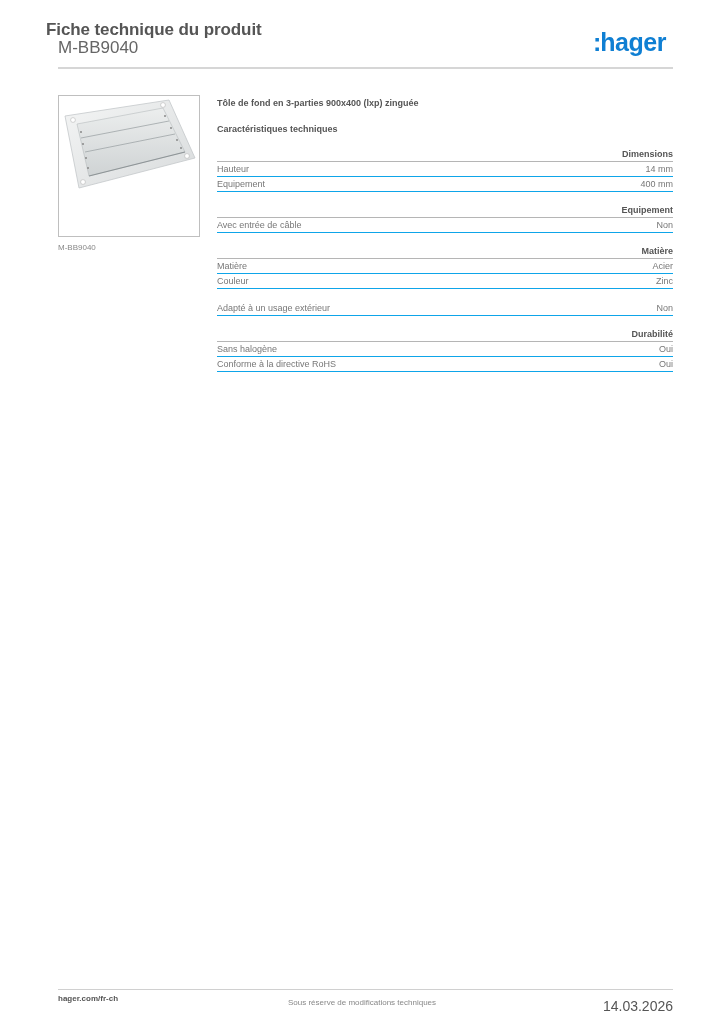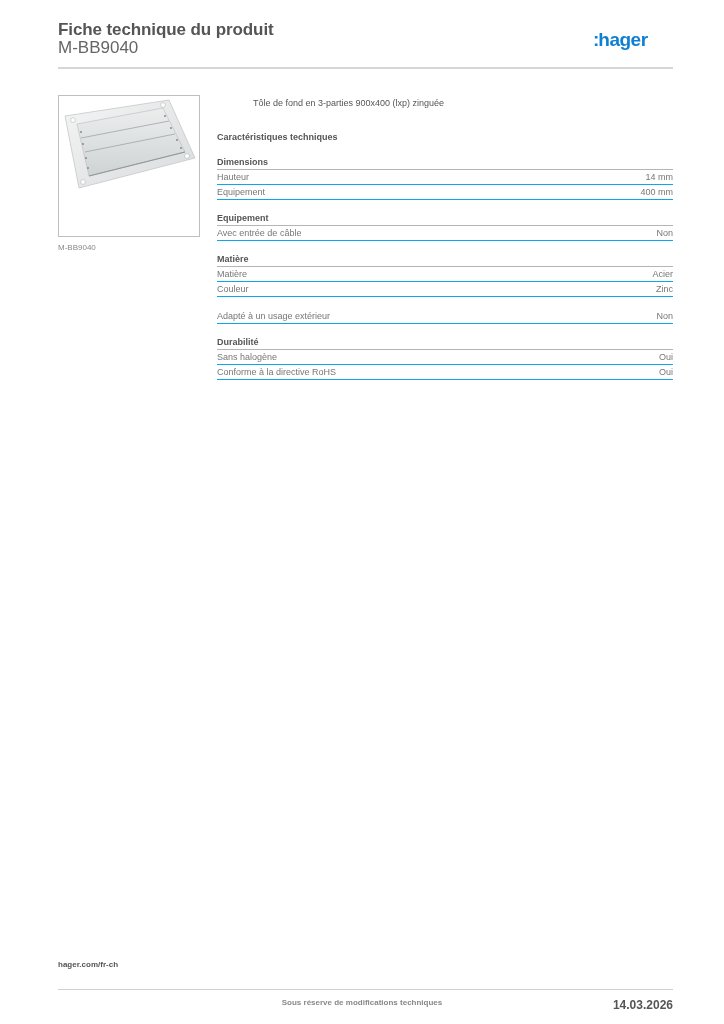--- a/index.html
+++ b/index.html
@@ -1,77 +1,77 @@
 <!DOCTYPE html>
 <html><head>
 <meta charset="utf-8">
 <style>
   html, body { margin: 0; padding: 0; background: #ffffff; }
   body {
     width: 724px; height: 1024px; position: relative; overflow: hidden;
     font-family: "Liberation Sans", sans-serif; color: #555;
   }
   .title {
-    position: absolute; left: 58px; top: 20px;
+    position: absolute; left: 46px; top: 20px;
     font-size: 17px; font-weight: bold; color: #555; letter-spacing: -0.1px;
   }
   .subtitle {
     position: absolute; left: 58px; top: 38px;
     font-size: 17px; color: #666;
   }
   .logo {
     position: absolute; left: 593px; top: 30px;
-    font-size: 19px; font-weight: bold; color: #0f7fd3; letter-spacing: -0.5px;
+    font-size: 25px; font-weight: bold; color: #0f7fd3; letter-spacing: -0.5px;
     line-height: 1;
   }
   .logo .colon { letter-spacing: -1px; }
   .header-rule {
     position: absolute; left: 58px; top: 67px; width: 615px; height: 2px;
     background: #d6d6d6;
   }
   .photo-box {
     position: absolute; left: 58px; top: 95px; width: 142px; height: 142px;
     border: 1px solid #bfbfbf; background: #fff; box-sizing: border-box;
   }
   .photo-caption {
     position: absolute; left: 58px; top: 243px; font-size: 8px; color: #888;
   }
   .content {
     position: absolute; left: 217px; top: 96px; width: 456px;
   }
   .product-name {
-    font-size: 9px; font-weight: normal; color: #555; height: 14px; line-height: 14px; margin-left: 36px;
+    font-size: 9px; font-weight: bold; color: #555; height: 14px; line-height: 14px;
   }
   .section-title {
-    margin-top: 20px; font-size: 9px; font-weight: bold; color: #555;
+    margin-top: 12px; font-size: 9px; font-weight: bold; color: #555;
     height: 14px; line-height: 14px;
   }
-  .group { margin-top: 12px; }
+  .group { margin-top: 12px; text-align: right; }
   .group-title {
     font-size: 9px; font-weight: bold; color: #555;
     height: 13px; line-height: 13px;
     border-bottom: 1px solid #b5b5b5;
   }
   .row {
     display: flex; justify-content: space-between;
     font-size: 9px; color: #777; height: 14px; line-height: 14px;
     border-bottom: 1px solid #0ea5e9;
   }
   .footer-rule {
     position: absolute; left: 58px; top: 989px; width: 615px; height: 1px;
     background: #d0d0d0;
   }
   .footer-left {
-    position: absolute; left: 58px; top: 960px; font-size: 8px; font-weight: bold; color: #555;
+    position: absolute; left: 58px; top: 994px; font-size: 8px; font-weight: bold; color: #555;
   }
   .footer-center {
-    position: absolute; left: 0; width: 724px; text-align: center; top: 998px; font-size: 8px; color: #888; font-weight: bold;
+    position: absolute; left: 0; width: 724px; text-align: center; top: 998px; font-size: 8px; color: #888;
   }
   .footer-right {
-    position: absolute; right: 51px; top: 998px; font-size: 12px; font-weight: bold; color: #555;
+    position: absolute; right: 51px; top: 998px; font-size: 14px; font-weight: normal; color: #555;
   }
 </style>
 </head>
 <body>
 
 <div class="title">Fiche technique du produit</div>
 <div class="subtitle">M-BB9040</div>
 <div class="logo"><span class="colon">:</span><span>hager</span></div>
 <div class="header-rule"></div>
 

